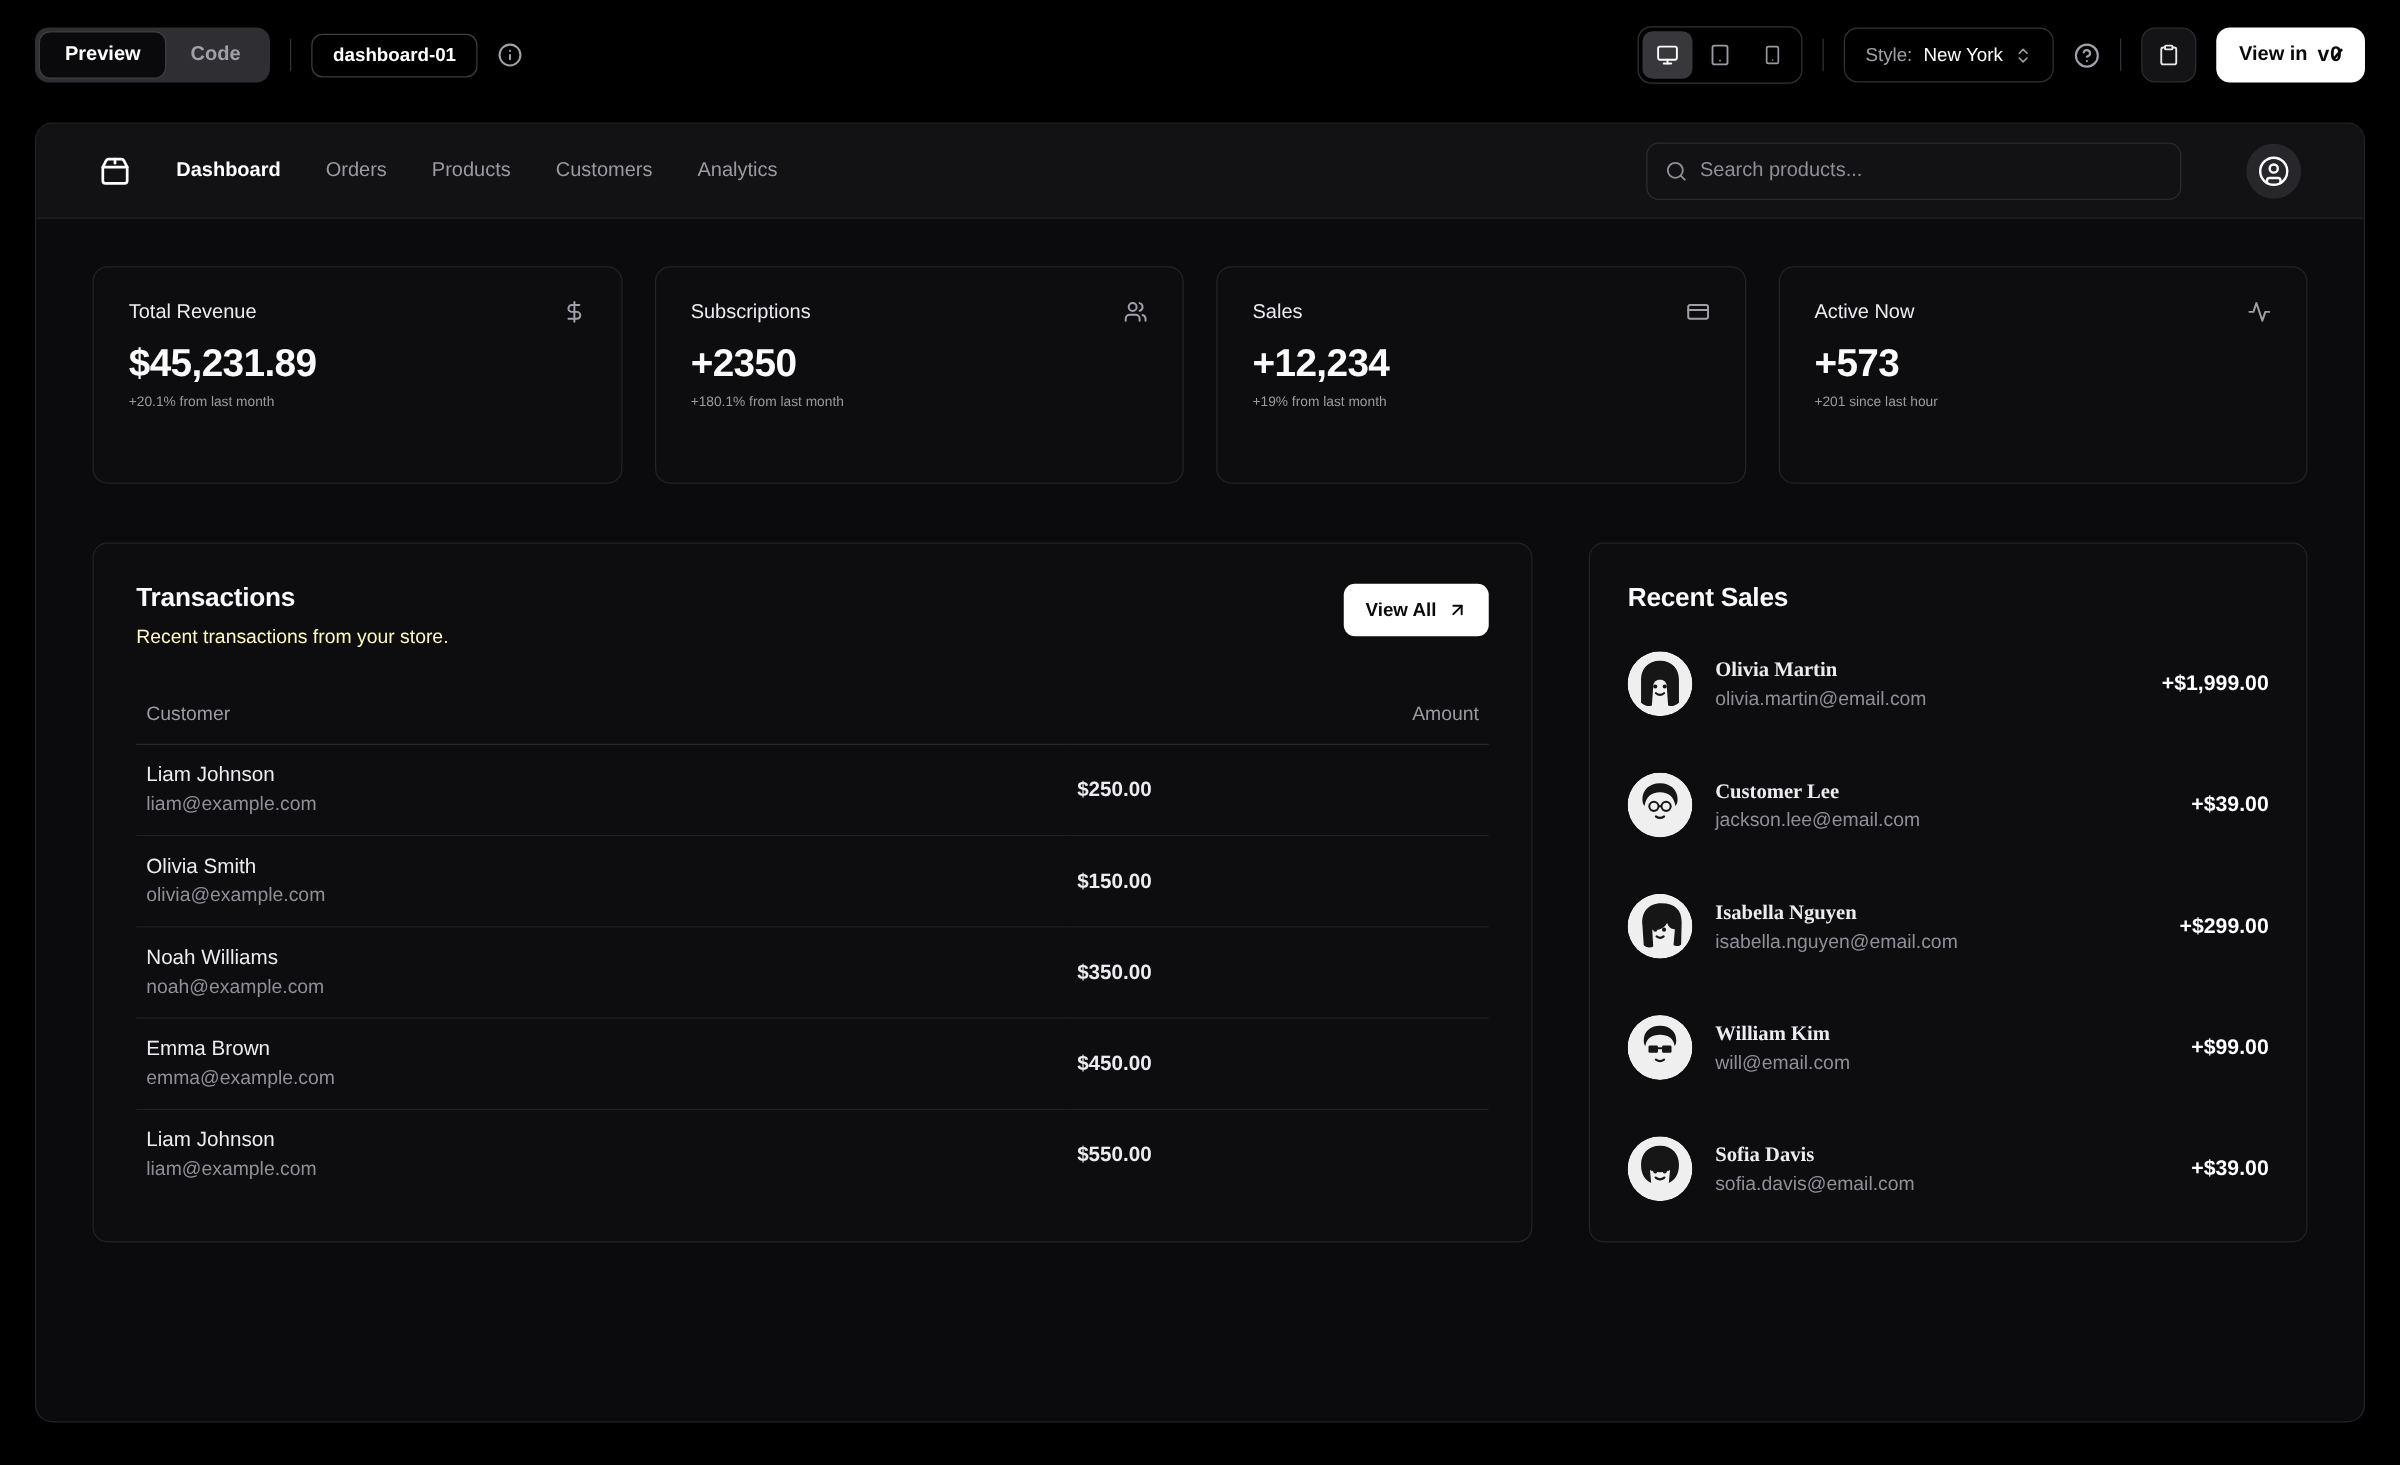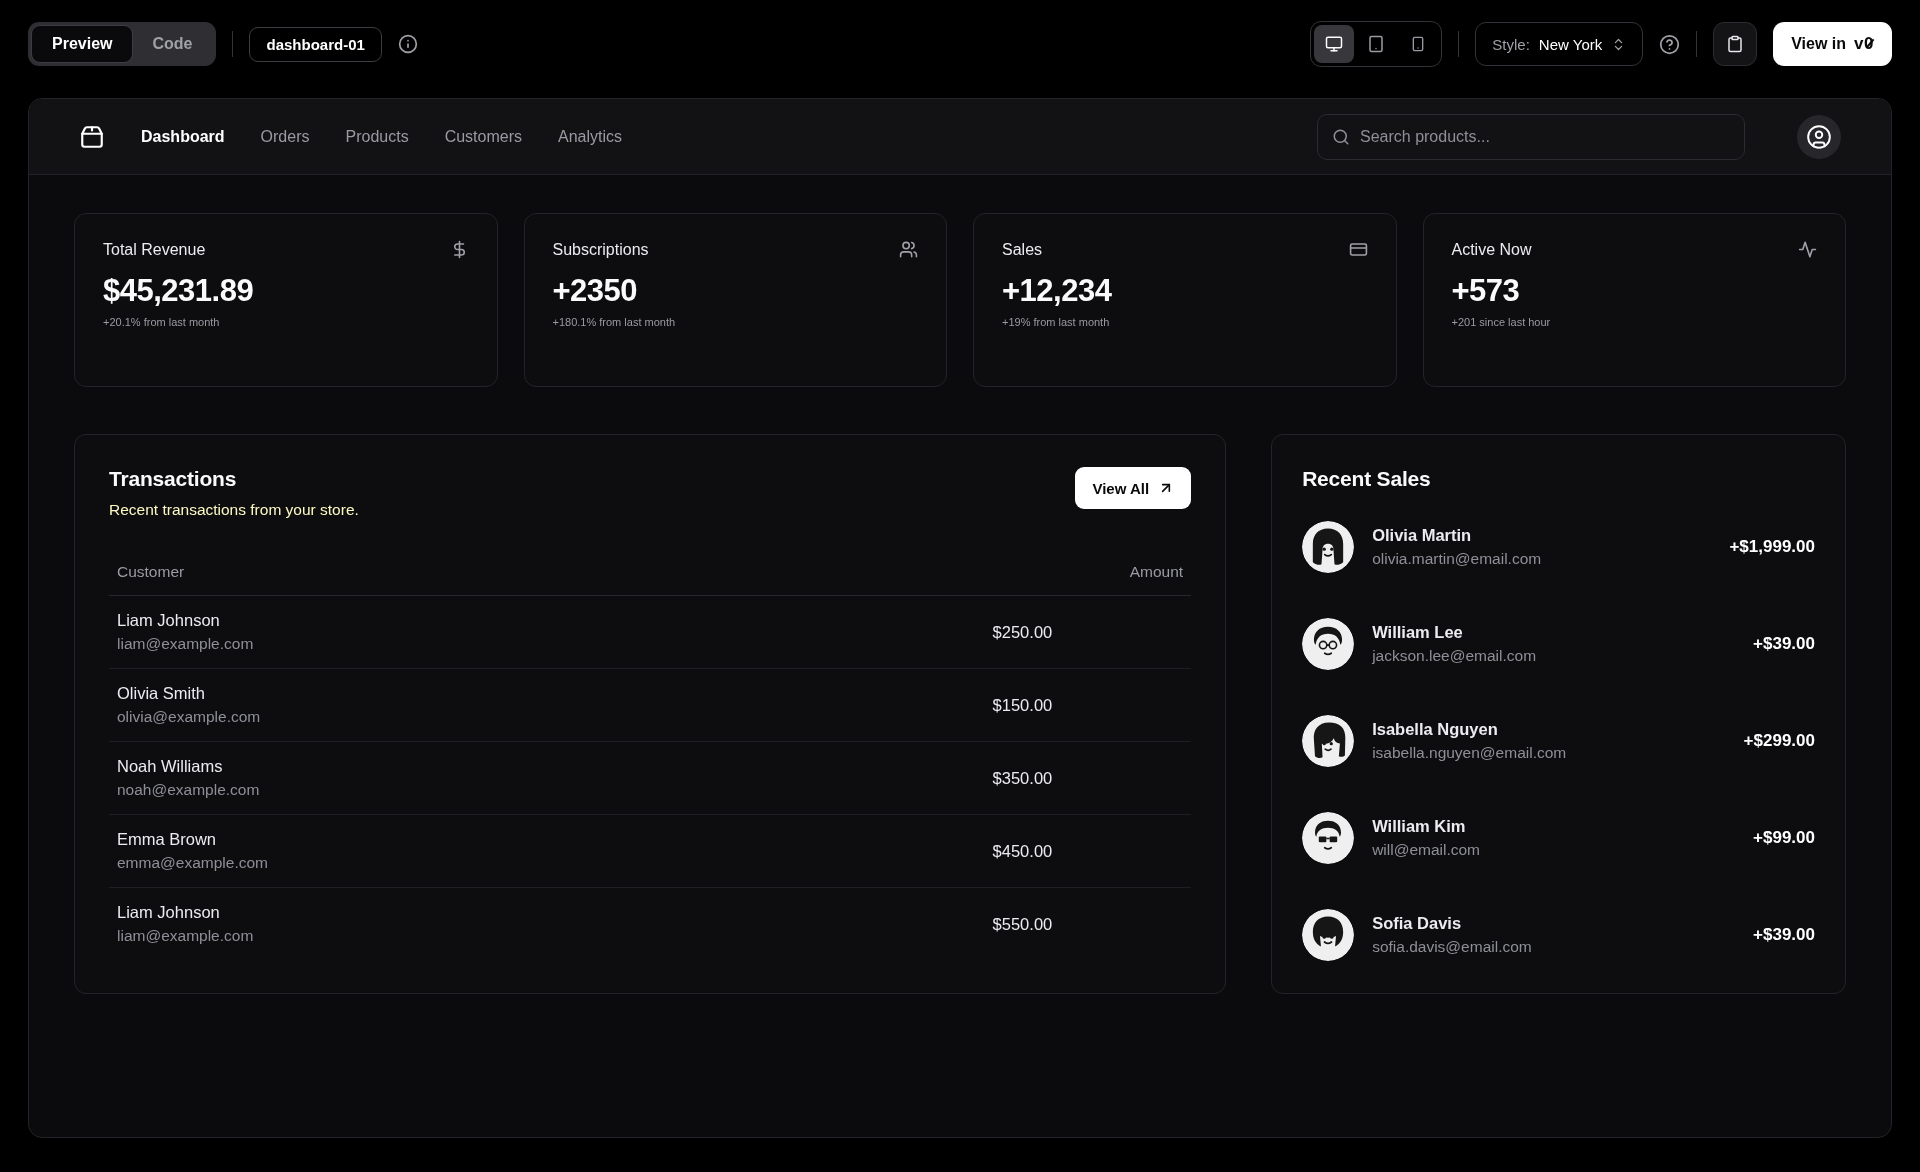--- a/index.html
+++ b/index.html
@@ -59,27 +59,27 @@
   .card-sub { font-size:15.5px; color:#fef9c3; margin-top:10px; }
   .view-all { display:flex; align-items:center; gap:9px; background:#fff; color:#0a0a0a; border:none; border-radius:9px; height:42px; padding:0 17px; font-size:15px; font-weight:600; font-family:inherit; cursor:pointer; align-self:flex-start; }
 
   table.tx { width:100%; border-collapse:collapse; margin-top:34px; }
   table.tx th { font-size:15.5px; font-weight:400; color:#9a9aa2; text-align:left; padding:10px 8px 14px; border-bottom:1px solid #27272d; }
   table.tx th:last-child { text-align:right; }
   table.tx td { padding:15px 8px; border-bottom:1px solid #1e1e23; vertical-align:middle; }
   table.tx tr:last-child td { border-bottom:none; }
   .tx-name { font-size:16.5px; font-weight:500; color:#ececf0; }
   .tx-email { font-size:15.5px; color:#8f8f98; margin-top:5px; }
-  .tx-amount { text-align:center; font-size:16.5px; color:#ececf0; }
+  .tx-amount { text-align:left; font-size:16.5px; color:#ececf0;font-weight:bold; }
 
   .rs-list { margin-top:30px; display:flex; flex-direction:column; gap:45px; }
   .rs-item { display:flex; align-items:center; gap:18px; }
   .rs-avatar { width:52px; height:52px; border-radius:50%; overflow:hidden; flex:none; }
   .rs-meta { flex:1; min-width:0; }
-  .rs-name { font-size:16.5px; font-weight:600; color:#ececf0; }
+  .rs-name { font-size:16.5px; font-weight:600; color:#ececf0;font-family:Liberation Serif, serif; }
   .rs-email { font-size:15.5px; color:#8f8f98; margin-top:5px; }
   .rs-amount { font-size:17px; font-weight:600; color:#fff; white-space:nowrap; }
 </style>
 </head>
 <body>
 
 <div class="toolbar">
   <div class="toggle-group">
     <button class="toggle active">Preview</button>
     <button class="toggle">Code</button>
@@ -339,21 +339,21 @@
               <svg viewBox="0 0 48 48" width="52" height="52">
                   <circle cx="24" cy="24" r="24" fill="#efefef"></circle>
                   <path fill="#161616" d="M24 8c-8 0-13 5-13 12 0 2 .6 3.8 1.6 4.8C13.5 18 17.5 14.5 24 14.5S34.5 18 35.4 24.8c1-1 1.6-2.8 1.6-4.8 0-7-5-12-13-12z"></path>
                   <circle cx="19.5" cy="25" r="3.4" fill="none" stroke="#161616" stroke-width="1.5"></circle>
                   <circle cx="28.5" cy="25" r="3.4" fill="none" stroke="#161616" stroke-width="1.5"></circle>
                   <path d="M22.9 25h2.2" stroke="#161616" stroke-width="1.5"></path>
                   <path d="M21 32.5c2 1.4 4 1.4 6 0" stroke="#161616" stroke-width="1.6" fill="none" stroke-linecap="round"></path>
                 </svg>
             </span>
             <div class="rs-meta">
-              <div class="rs-name">William Lee</div>
+              <div class="rs-name">Customer Lee</div>
               <div class="rs-email">jackson.lee@email.com</div>
             </div>
             <div class="rs-amount">+$39.00</div>
           </div>
 
           <div class="rs-item">
             <span class="rs-avatar">
               <svg viewBox="0 0 48 48" width="52" height="52">
                   <circle cx="24" cy="24" r="24" fill="#efefef"></circle>
                   <path fill="#161616" d="M25 7c-10 0-15 7-14 16l1 15c2 2 5 2 7 1l-.7-12.5c5 1 9-1 11-5 .8 3 2.7 4.7 5.7 4.7L34 38c2 1 4.4.6 5.6-.6L40 21c0-9-5-14-15-14z"></path>

